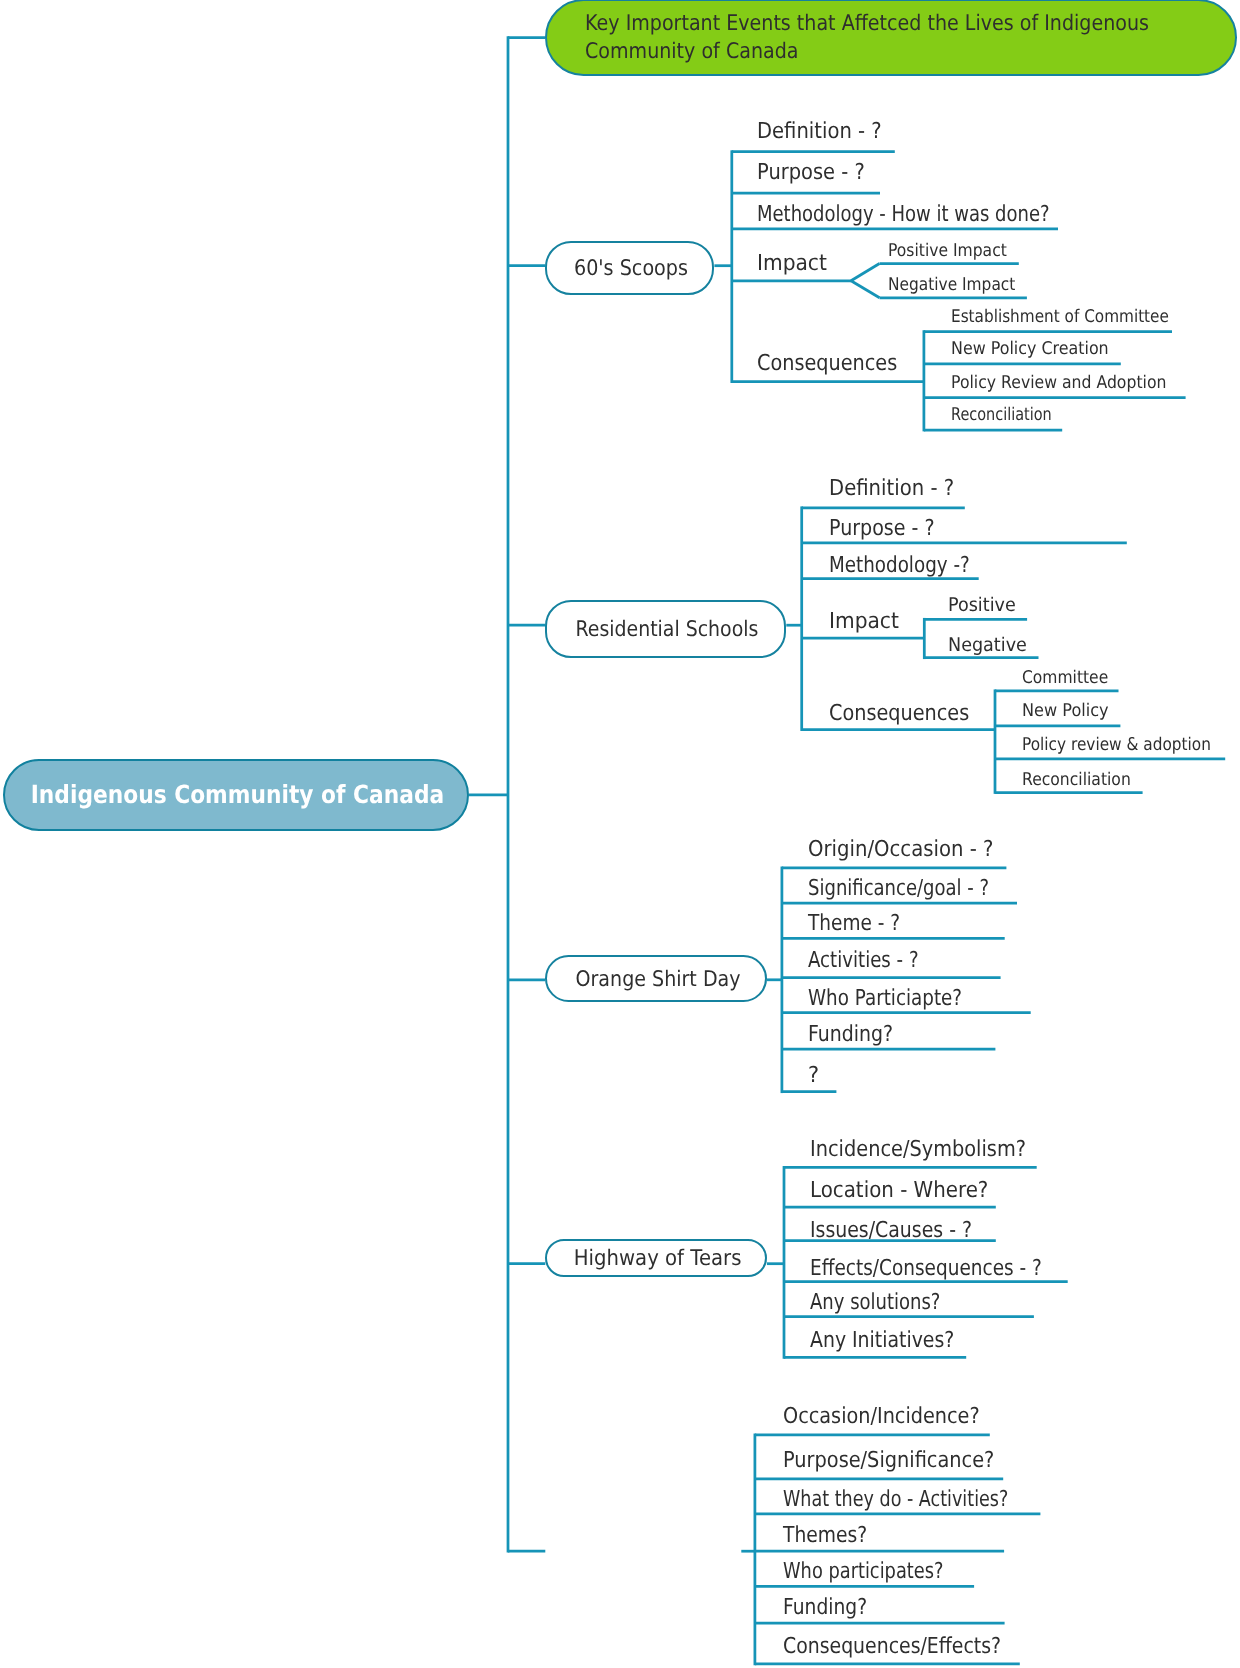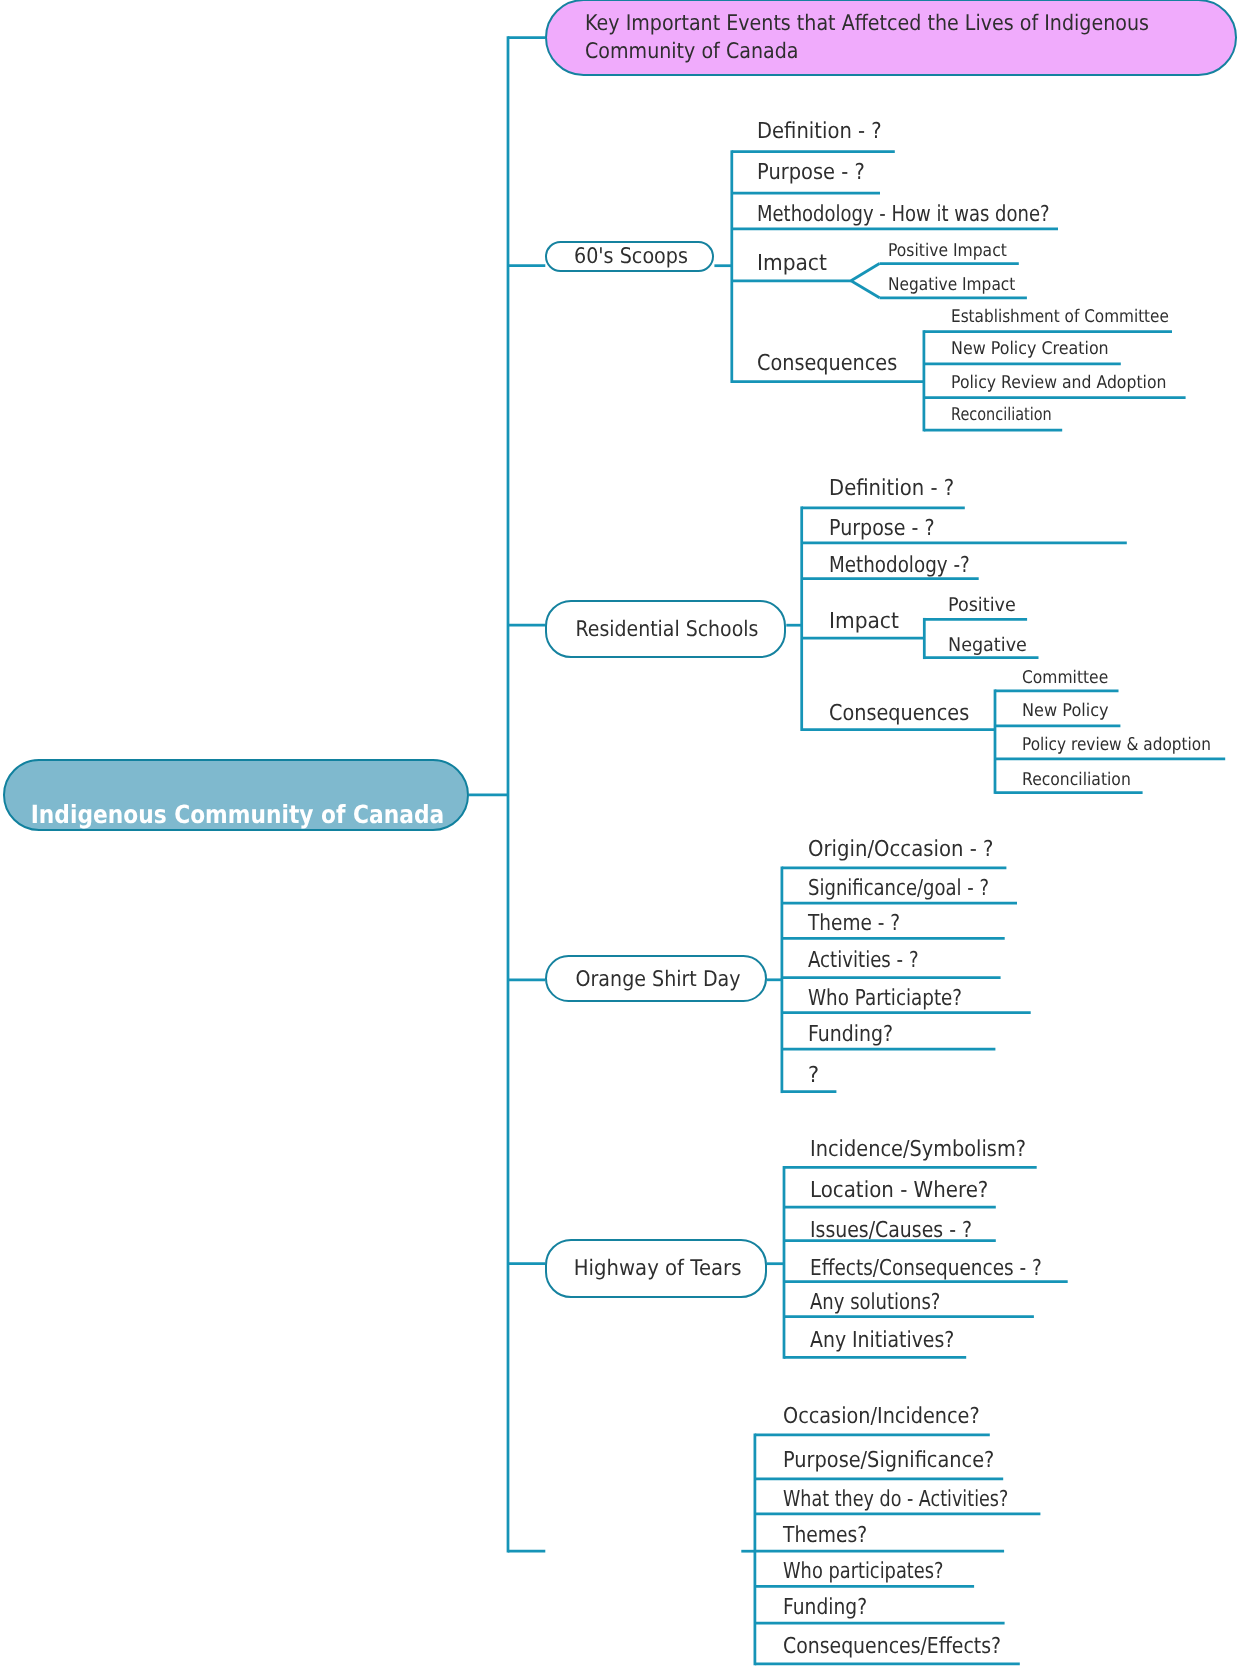--- a/index.html
+++ b/index.html
@@ -8,26 +8,26 @@
          font-family:"DejaVu Sans", sans-serif;
          -webkit-font-smoothing:antialiased; text-rendering:geometricPrecision; }
   #canvas { position:relative; width:1240px; height:1668px; background:#ffffff; }
   #nodes { position:absolute; left:0; top:0; width:1240px; height:1668px;
            transform:translateZ(0); }
   svg.wires { position:absolute; left:0; top:0; width:1240px; height:1668px; }
   .node { position:absolute; box-sizing:border-box; white-space:nowrap; }
   .root-node {
     border:2.3px solid #11819e; background:#7fb9ce; color:#ffffff;
     font-weight:bold; border-radius:36px;
-    display:flex; align-items:flex-end; justify-content:center;
+    display:flex; align-items:center; justify-content:center;
   }
   .root-node > span { display:inline-block; transform-origin:center center;
     position:relative; left:1.4px; }
   .topic-node {
-    border:2.1px solid #15829f; background:#f0abfc; color:#2e2e2e;
+    border:2.1px solid #15829f; background:#84cc16; color:#2e2e2e;
     border-radius:42px;
     display:flex; align-items:center;
   }
   .topic-node > span { display:block; transform-origin:left center; }
   .branch-node {
     border:2.1px solid #15829f; background:#ffffff; color:#2e2e2e;
     border-radius:26px;
     display:flex; align-items:center; justify-content:center;
   }
   .branch-node > span { display:inline-block; transform-origin:center center;
@@ -107,30 +107,30 @@
       <path d="M995 792.5L1142.6 792.5" stroke="#1694b7" stroke-width="2.75" fill="none" stroke-linecap="butt"></path>
     </svg>
   <div id="nodes">
 
   <div class="node root-node" style="left: 2.9px; top: 759px; width: 466px; height: 71.5px;">
     <span style="font-size: 25px; transform: scaleX(0.8705);">Indigenous Community of Canada</span>
   </div>
   <div class="node topic-node" style="left: 545.2px; top: -0.6px; width: 692px; height: 76.6px; padding-left: 37.6px;">
     <span style="font-size: 21.5px; transform: scaleX(0.887); white-space: normal; line-height: 28px; width: 717.768px;">Key Important Events that Affetced the Lives of Indigenous Community of Canada</span>
   </div>
-  <div class="node branch-node" style="left: 545.3px; top: 240.6px; width: 169.1px; height: 31px;">
+  <div class="node branch-node" style="left: 545.3px; top: 240.6px; width: 169.1px; height: 54px;">
     <span style="font-size: 21.5px; transform: scaleX(0.891);">60's Scoops</span>
   </div>
   <div class="node branch-node" style="left: 545.3px; top: 600.1px; width: 241px; height: 58px;">
     <span style="font-size: 21.5px; transform: scaleX(0.88);">Residential Schools</span>
   </div>
   <div class="node branch-node" style="left: 545.3px; top: 954.7px; width: 221.5px; height: 47.6px;">
     <span style="font-size: 21.5px; transform: scaleX(0.887);">Orange Shirt Day</span>
   </div>
-  <div class="node branch-node" style="left: 545.3px; top: 1238.6px; width: 221.6px; height: 59px;">
+  <div class="node branch-node" style="left: 545.3px; top: 1238.6px; width: 221.6px; height: 38px;">
     <span style="font-size: 21.5px; transform: scaleX(0.915);">Highway of Tears</span>
   </div>
   <div class="leaf" style="left: 757.4px; font-size: 22px; line-height: normal; top: 119.202px; transform: scaleX(0.89);">Definition - ?</div>
   <div class="leaf" style="left: 757.4px; font-size: 22px; line-height: normal; top: 160.402px; transform: scaleX(0.884);">Purpose - ?</div>
   <div class="leaf" style="left: 757.4px; font-size: 22px; line-height: normal; top: 201.602px; transform: scaleX(0.818);">Methodology - How it was done?</div>
   <div class="leaf" style="left: 757.4px; font-size: 22px; line-height: normal; top: 251.002px; transform: scaleX(0.918);">Impact</div>
   <div class="leaf" style="left: 757.4px; font-size: 22px; line-height: normal; top: 350.802px; transform: scaleX(0.875);">Consequences</div>
   <div class="leaf" style="left: 829px; font-size: 22px; line-height: normal; top: 476.102px; transform: scaleX(0.893);">Definition - ?</div>
   <div class="leaf" style="left: 829px; font-size: 22px; line-height: normal; top: 516.302px; transform: scaleX(0.866);">Purpose - ?</div>
   <div class="leaf" style="left: 829px; font-size: 22px; line-height: normal; top: 553.002px; transform: scaleX(0.832);">Methodology -?</div>

